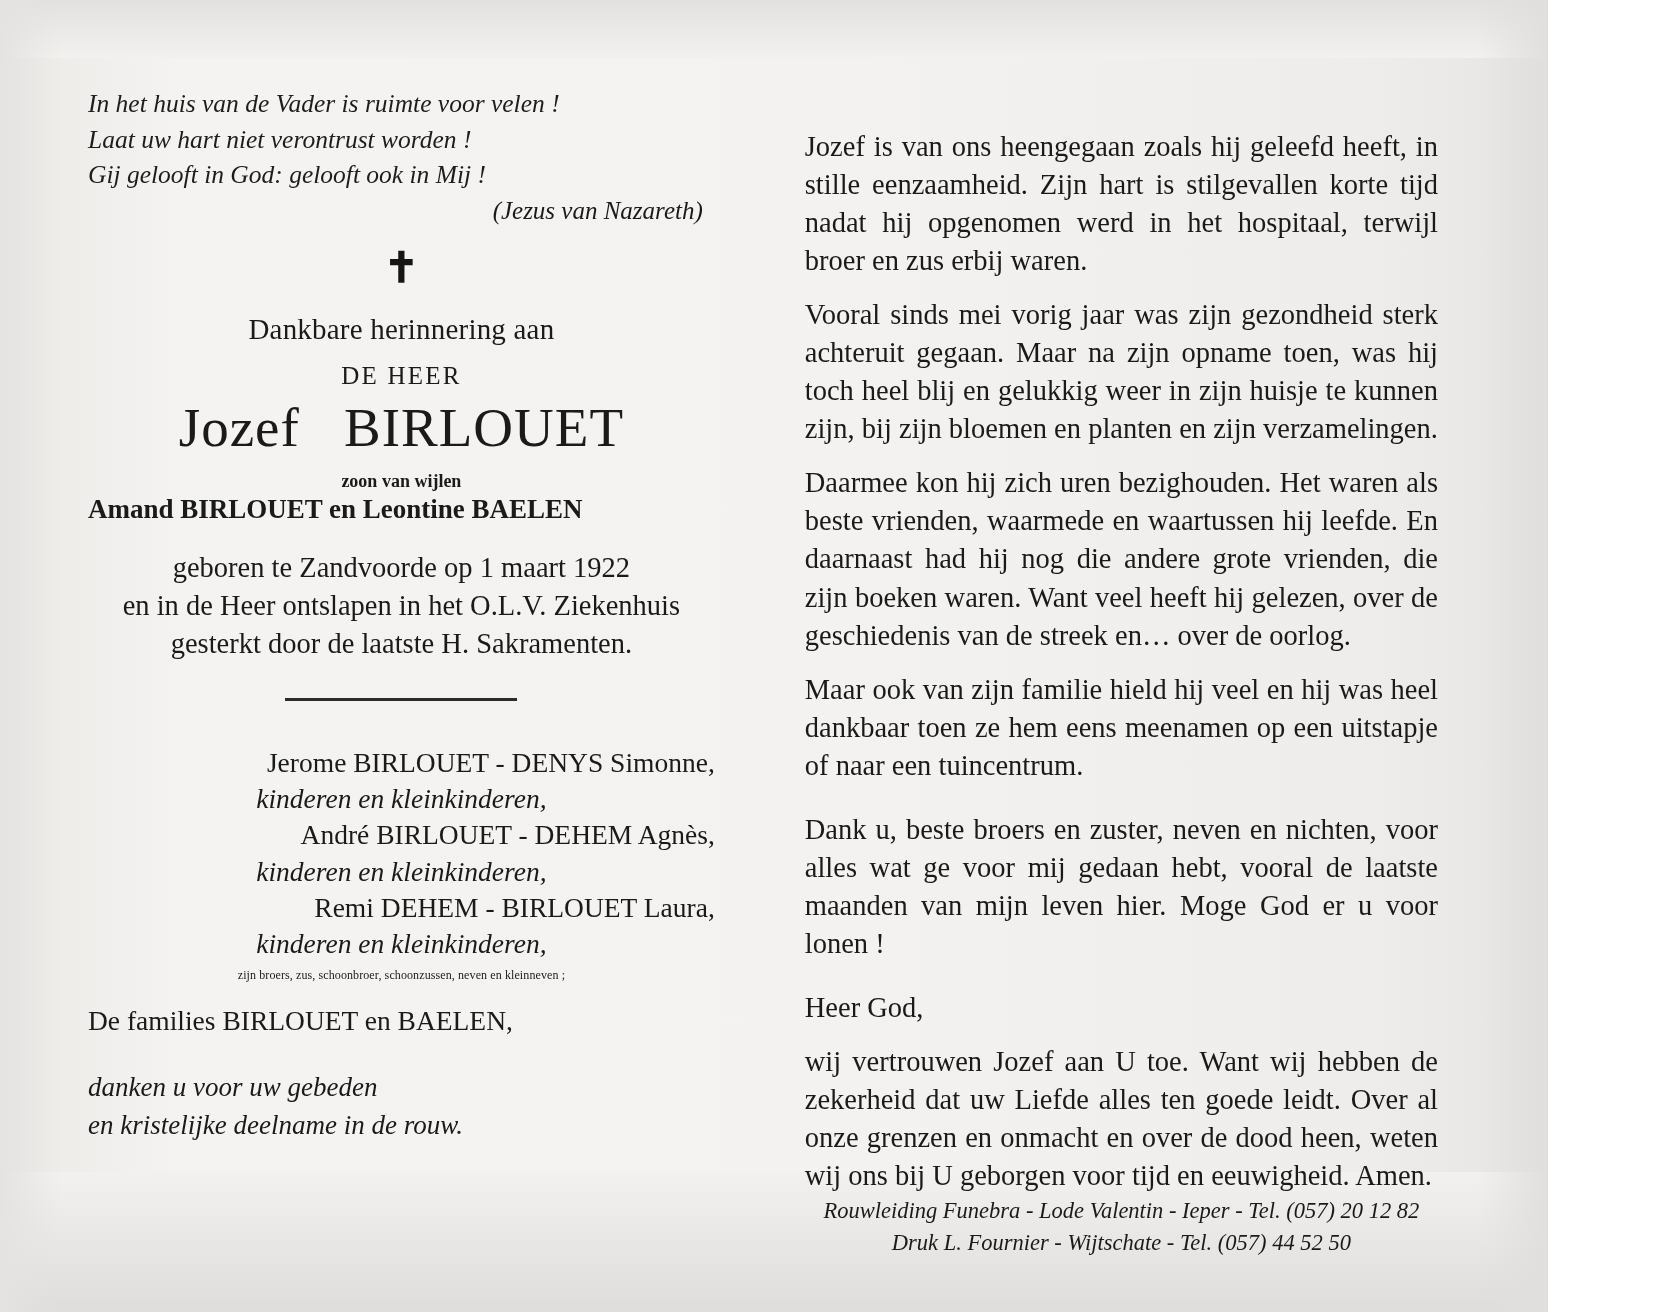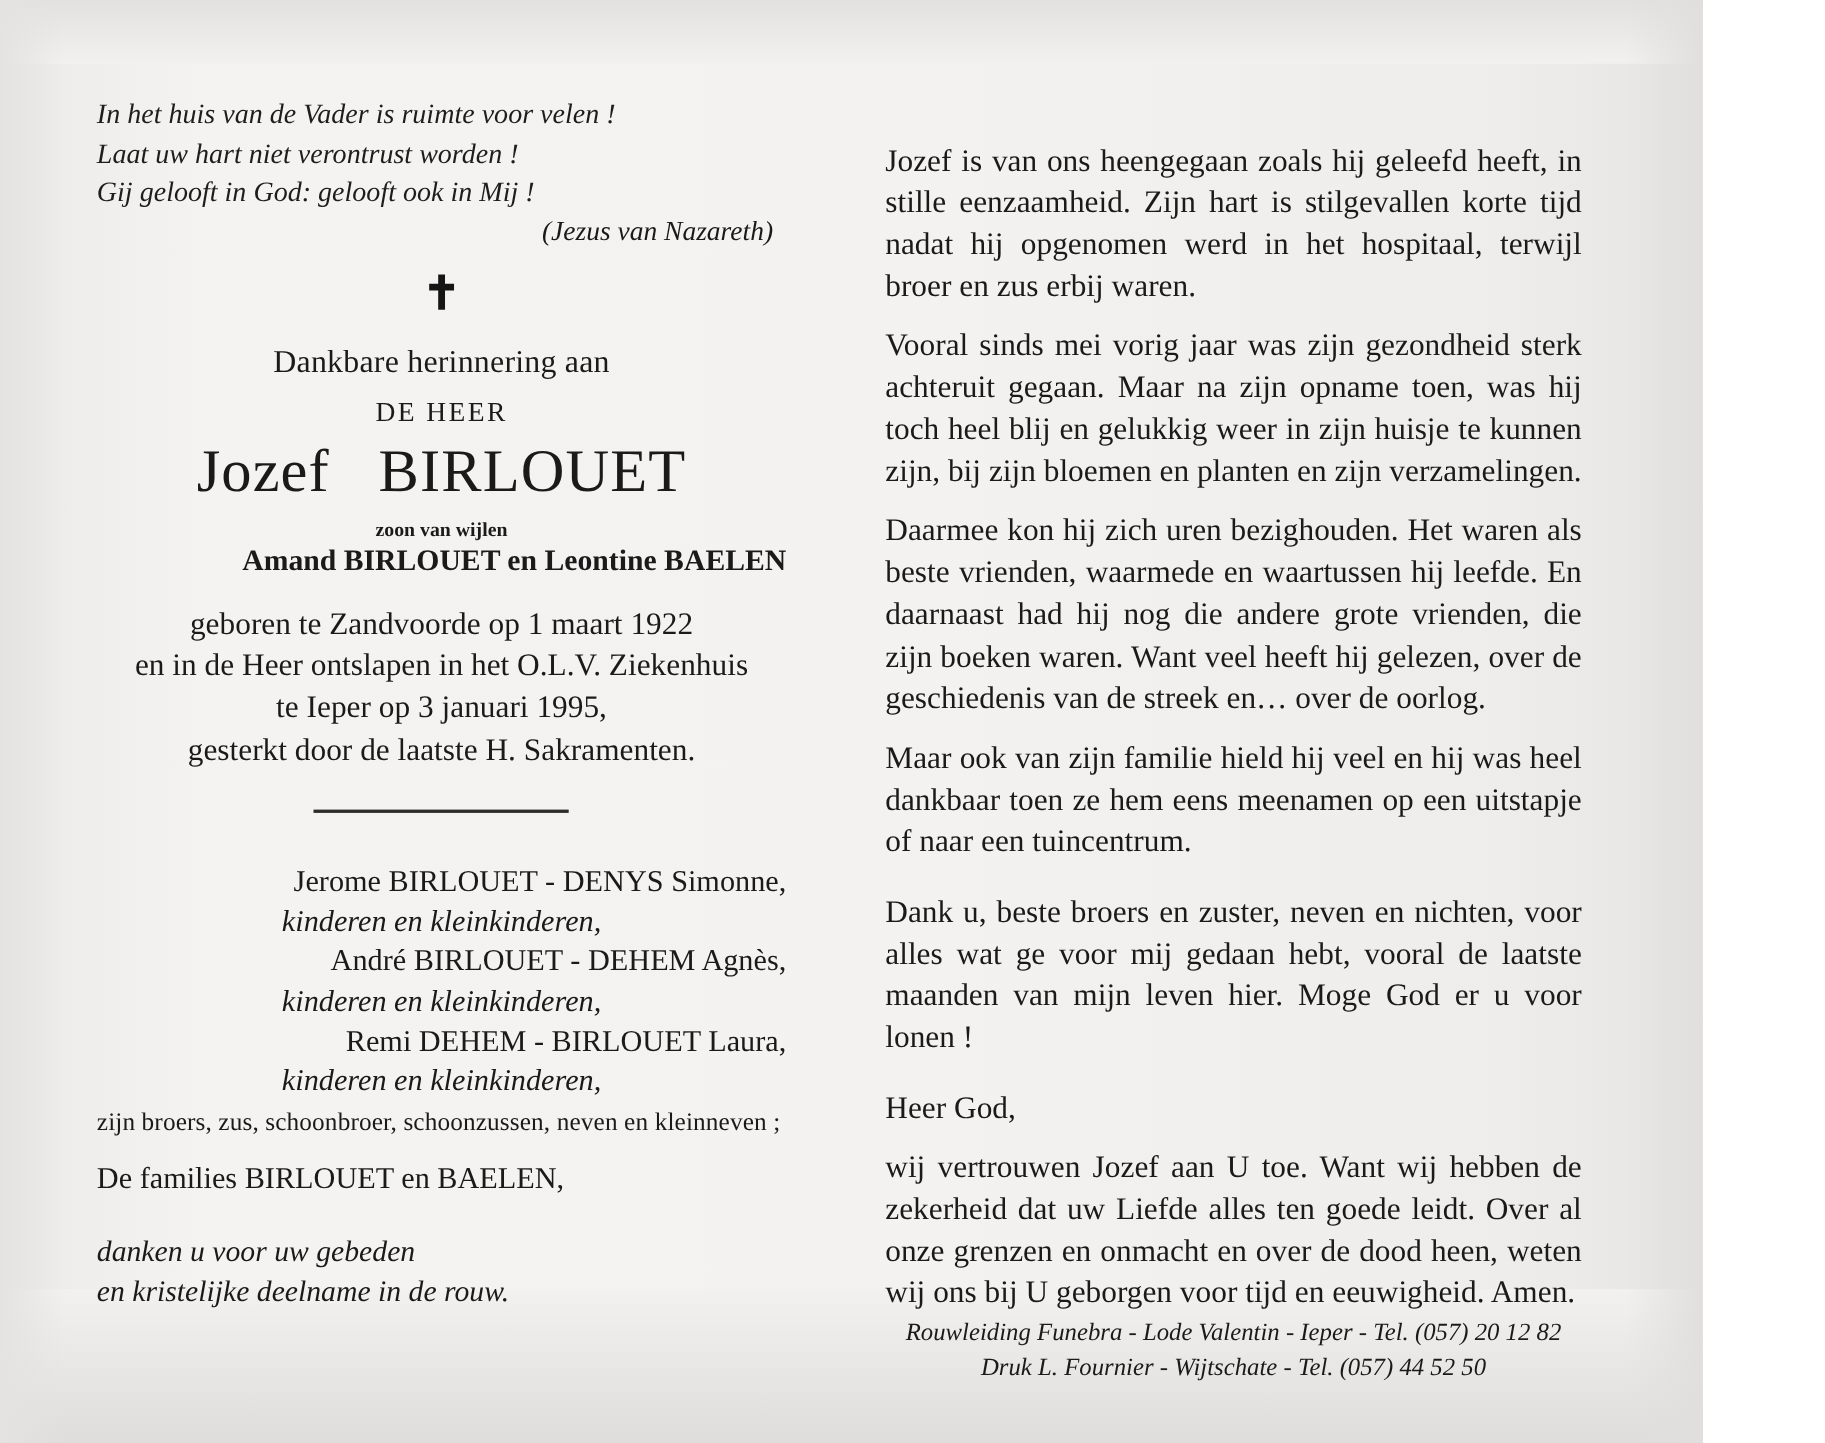--- a/index.html
+++ b/index.html
@@ -103,21 +103,21 @@
     white-space: nowrap;
   }
   .name .first { font-style: normal; }
   .parents-lead {
     text-align: center;
     font-size: 18px;
     font-weight: bold;
     margin-top: 12px;
   }
   .parents {
-    text-align: right;
+    text-align: left;
     font-size: 27px;
     font-weight: bold;
     margin-top: 2px;
   }
   .details {
     text-align: center;
     font-size: 28.5px;
     line-height: 1.34;
     margin-top: 24px;
   }
@@ -128,22 +128,22 @@
     margin: 34px auto 0 auto;
   }
   .family {
     margin-top: 44px;
     font-size: 27.5px;
     line-height: 1.32;
   }
   .family .fam-line { text-align: right; }
   .family .fam-sub { text-align: center; font-style: italic; }
   .relations {
-    font-size: 23px;
-    text-align: left;
+    font-size: 12px;
+    text-align: center;
     margin-top: 6px;
     letter-spacing: 0.1px;
   }
   .families {
     font-size: 27.5px;
     margin-top: 22px;
   }
   .thanks {
     font-style: italic;
     font-size: 27px;
@@ -201,21 +201,20 @@
         <span>&nbsp;</span>
         <span class="last">BIRLOUET</span>
       </div>
 
       <div class="parents-lead">zoon van wijlen</div>
       <div class="parents">Amand BIRLOUET en Leontine BAELEN</div>
 
       <div class="details">
         <div>geboren te Zandvoorde op 1 maart 1922</div>
         <div>en in de Heer ontslapen in het O.L.V. Ziekenhuis</div>
-        <div>te Ieper op 3 januari 1995,</div>
         <div>gesterkt door de laatste H. Sakramenten.</div>
       </div>
 
       <div class="rule"></div>
 
       <div class="family">
         <div class="fam-line">Jerome BIRLOUET - DENYS Simonne,</div>
         <div class="fam-sub">kinderen en kleinkinderen,</div>
         <div class="fam-line">André BIRLOUET - DEHEM Agnès,</div>
         <div class="fam-sub">kinderen en kleinkinderen,</div>

